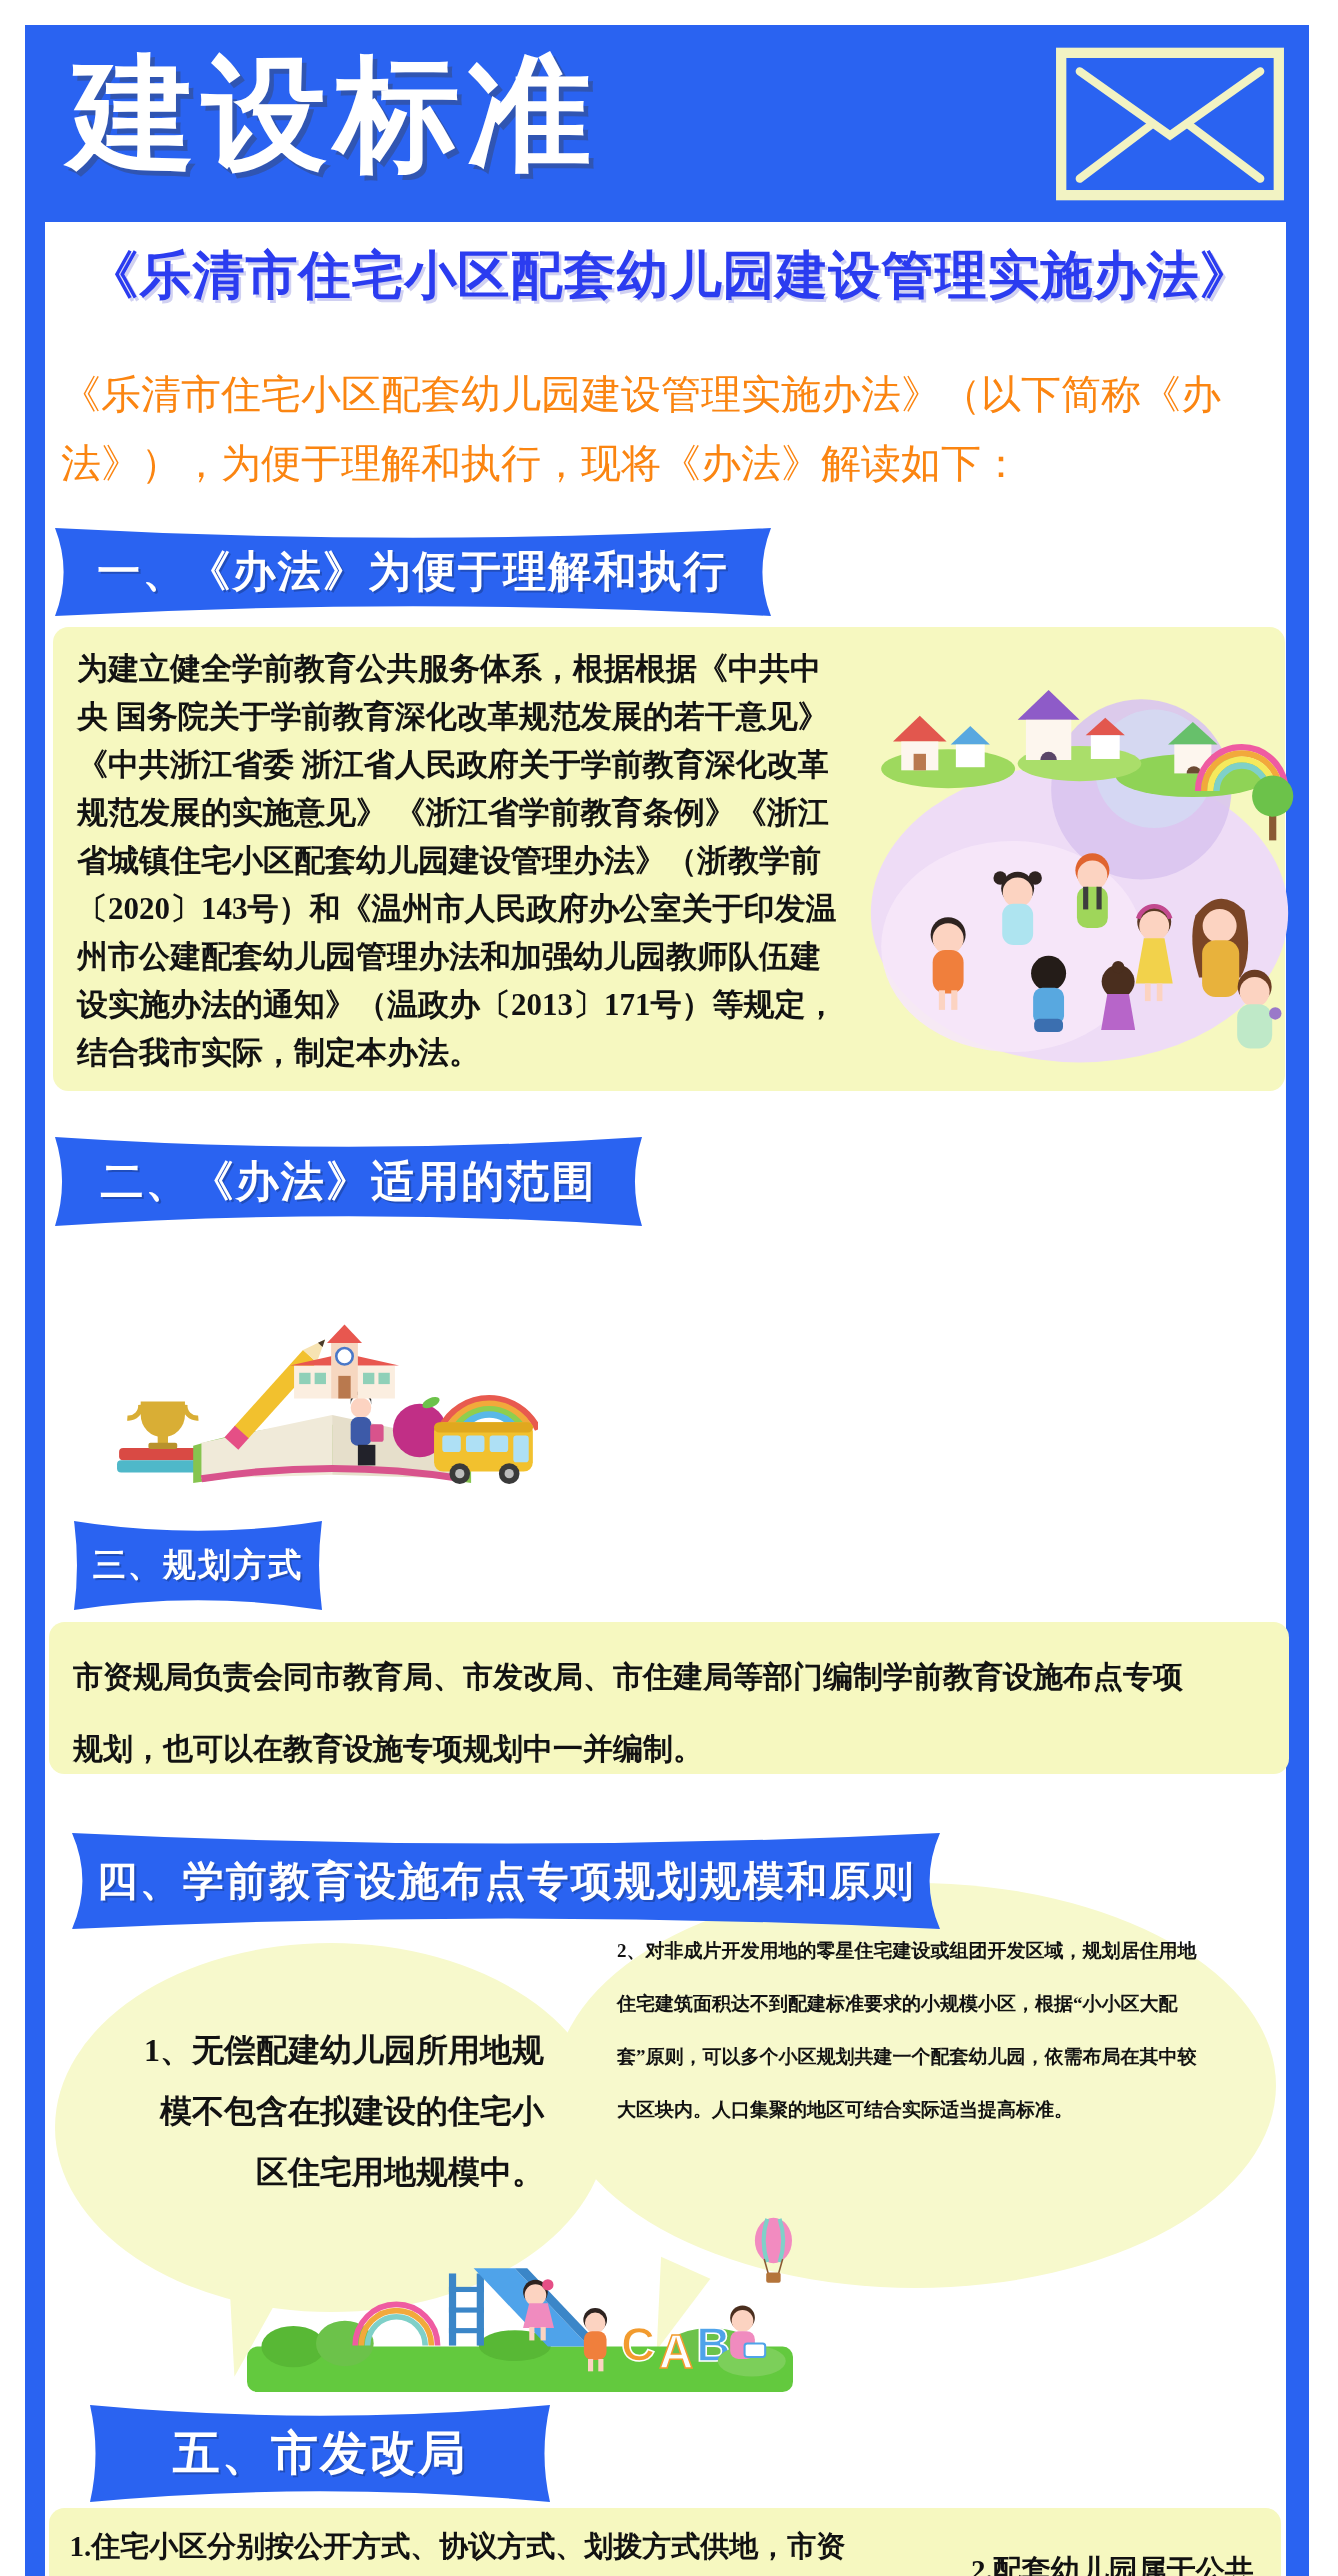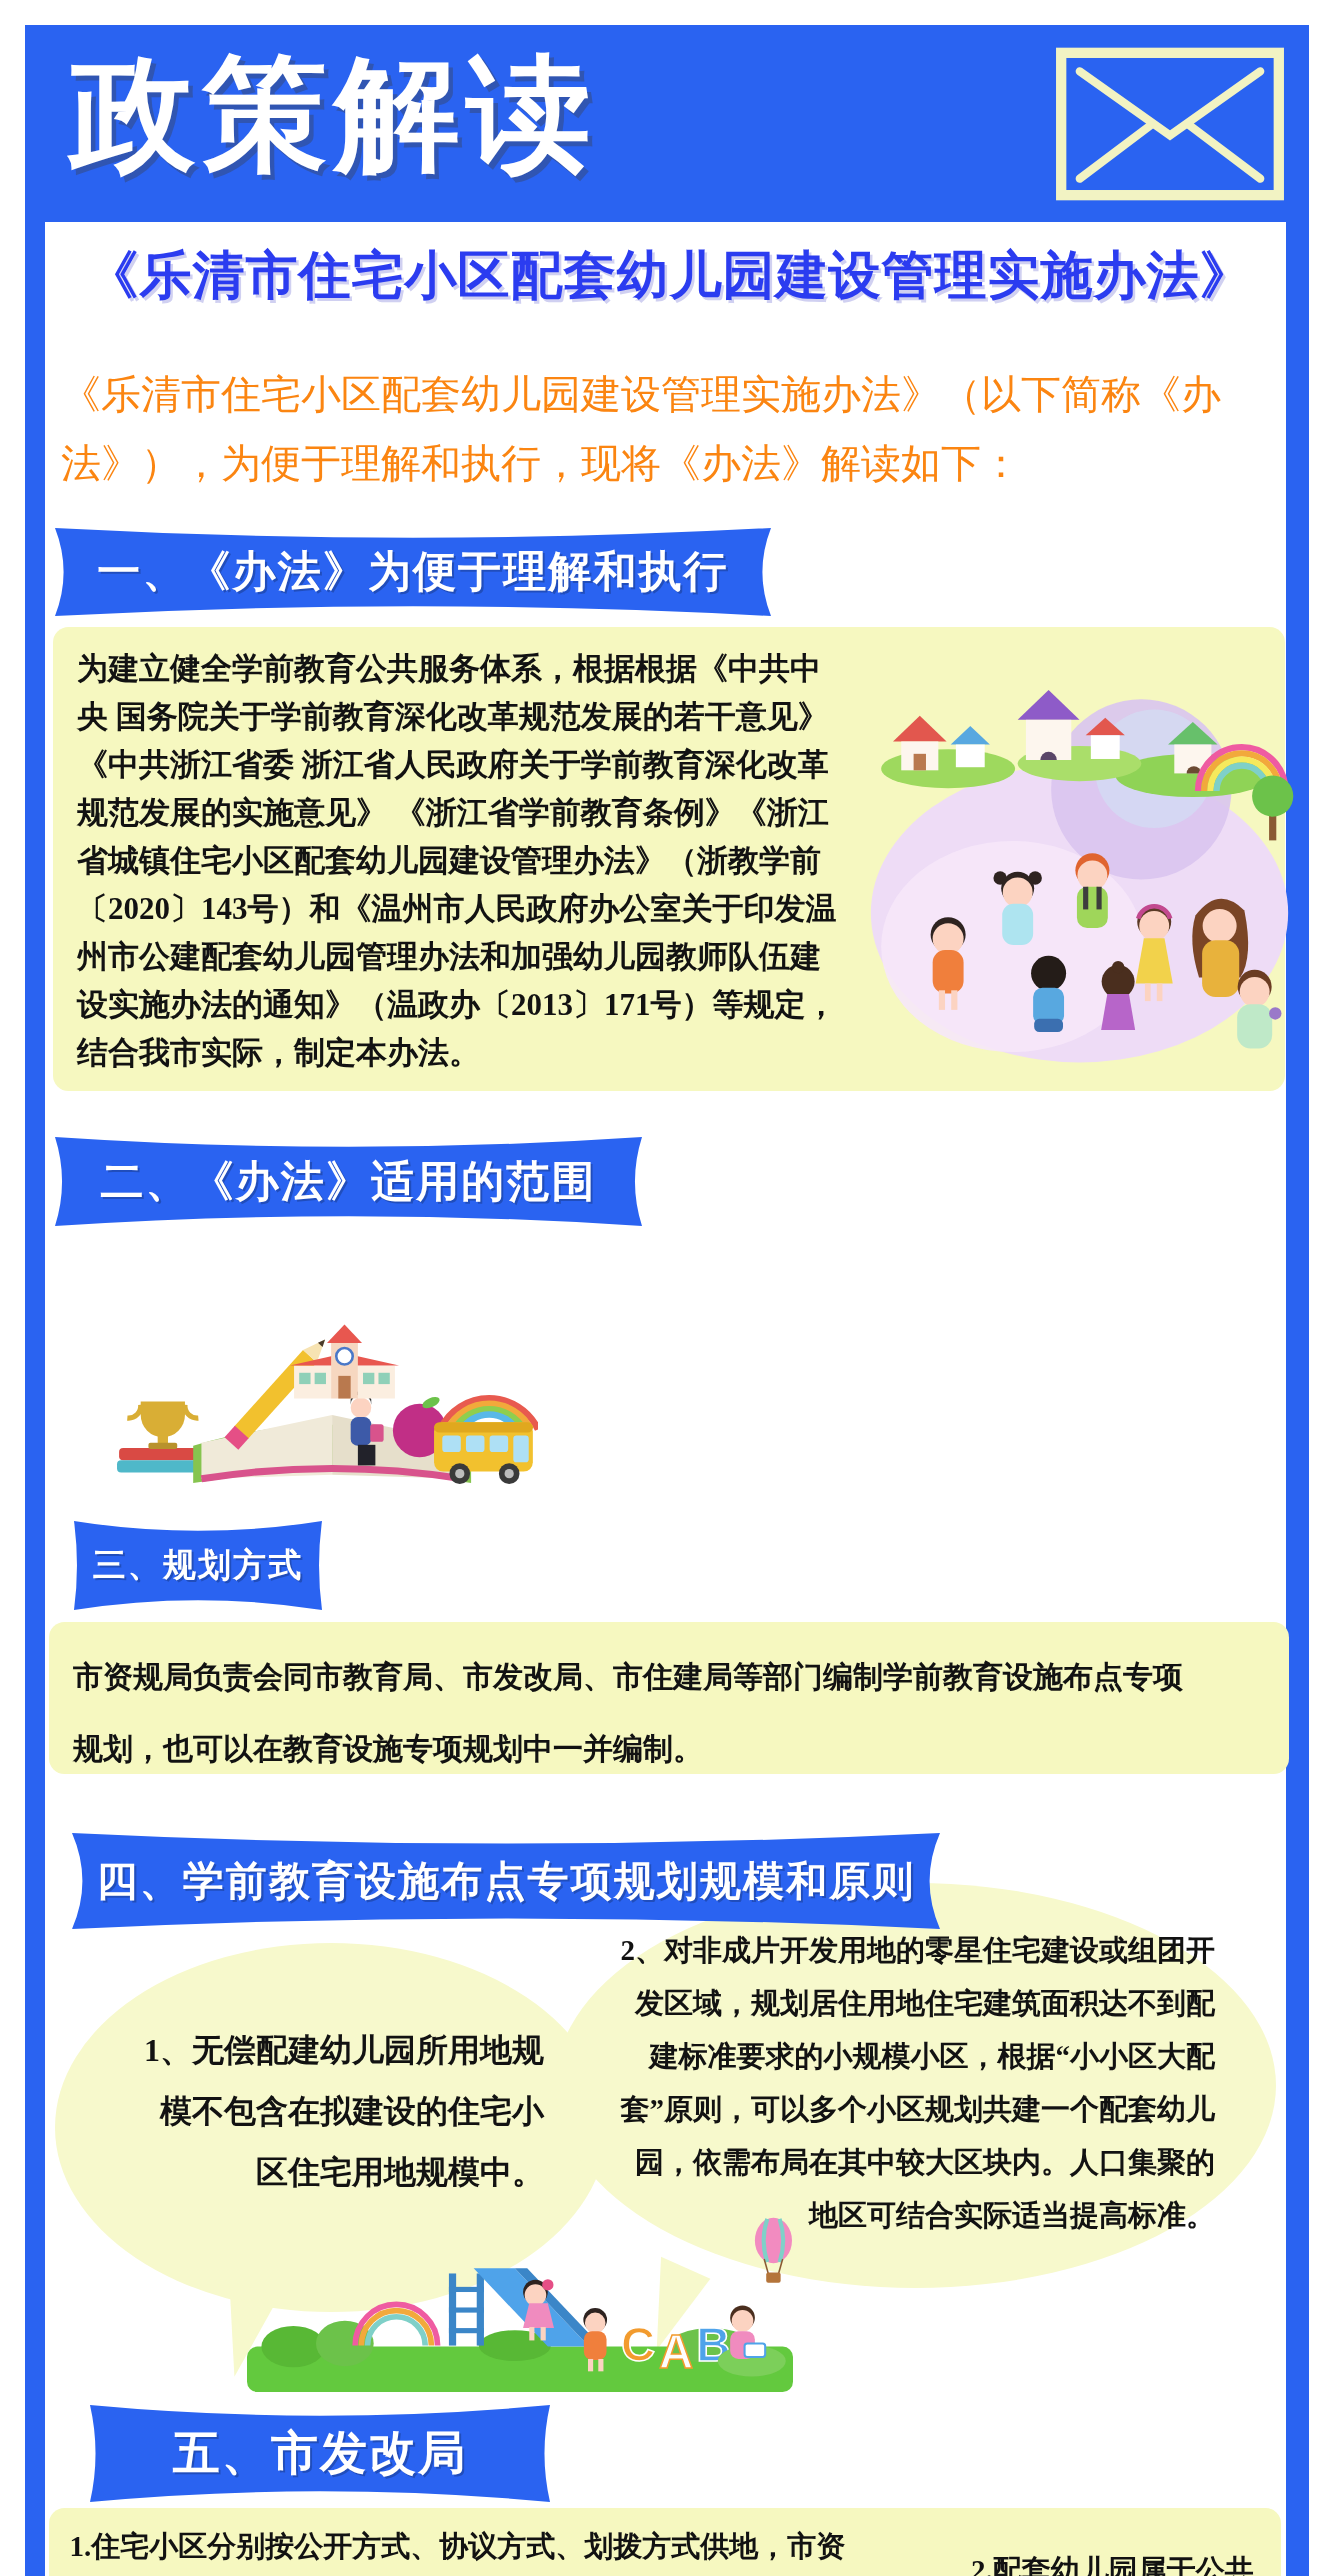--- a/index.html
+++ b/index.html
@@ -52,42 +52,42 @@
   .p3 .body-text{left:24px;top:18.5px;width:1123px;font-size:30px;line-height:72px;}
   .p4 .note-left{left:20.6px;top:12.4px;width:804px;font-size:29px;line-height:52px;}
   .p4 .note-right{left:922px;top:36px;width:299px;font-size:29px;line-height:52px;}
 
   
   .bubble{position:absolute;background:var(--bubble);border-radius:50%;z-index:1;}
   .bubble-left{left:55px;top:1943px;width:552px;height:369px;}
   .bubble-right{left:555px;top:1883px;width:721px;height:405px;}
   .bubble .bubble-text{position:absolute;margin:0;color:var(--ink);font-family:"Liberation Serif",serif;font-weight:700;}
   .bubble-left .bubble-text{left:77px;top:77px;width:412px;font-size:32px;line-height:61px;text-align:right;}
-  .bubble-right .bubble-text{left:62px;top:41px;width:598px;font-size:29px;line-height:53px;text-align:right;}
+  .bubble-right .bubble-text{left:62px;top:41px;width:598px;font-size:19px;line-height:53px;text-align:left;}
   .bubble-tail{position:absolute;width:0;height:0;z-index:1;}
   .tail-left{left:216px;top:2287px;border-left:31px solid transparent;border-right:21.6px solid transparent;border-top:90px solid var(--bubble);transform:rotate(16deg);}
   .tail-right{left:641px;top:2264px;border-left:34px solid transparent;border-right:20.6px solid transparent;border-top:87px solid var(--bubble);transform:rotate(24deg);}
 
   
   .illo{position:absolute;z-index:2;}
   .illo1{left:863px;top:658px;width:433px;height:407px;}
   .illo2{left:116px;top:1275px;width:422px;height:211px;}
   .illo3{left:247px;top:2191px;width:546px;height:201px;}
   .svg-letter{font-family:"Liberation Sans",sans-serif;font-weight:bold;font-size:92px;}
 </style>
 </head>
 <body>
 
 <div class="page">
 
   <div class="frame-strip frame-left"></div>
   <div class="frame-strip frame-right"></div>
 
   <header class="masthead">
-    <h1 class="masthead-title">政策解读</h1>
+    <h1 class="masthead-title">建设标准</h1>
     <svg class="envelope" viewBox="0 0 446 300">
       <rect x="12" y="12" width="422" height="276" fill="#2a63f1" stroke="#f2f3c3" stroke-width="20"></rect>
       <path d="M48,48 L223,172 L398,48" fill="none" stroke="#f2f3c3" stroke-width="16" stroke-linecap="round"></path>
       <path d="M48,256 L186,152" fill="none" stroke="#f2f3c3" stroke-width="16" stroke-linecap="round"></path>
       <path d="M398,256 L260,152" fill="none" stroke="#f2f3c3" stroke-width="16" stroke-linecap="round"></path>
     </svg>
   </header>
 
   <h2 class="doc-title">《乐清市住宅小区配套幼儿园建设管理实施办法》</h2>
   <p class="intro">《乐清市住宅小区配套幼儿园建设管理实施办法》（以下简称《办法》），为便于理解和执行，现将《办法》解读如下：</p>

